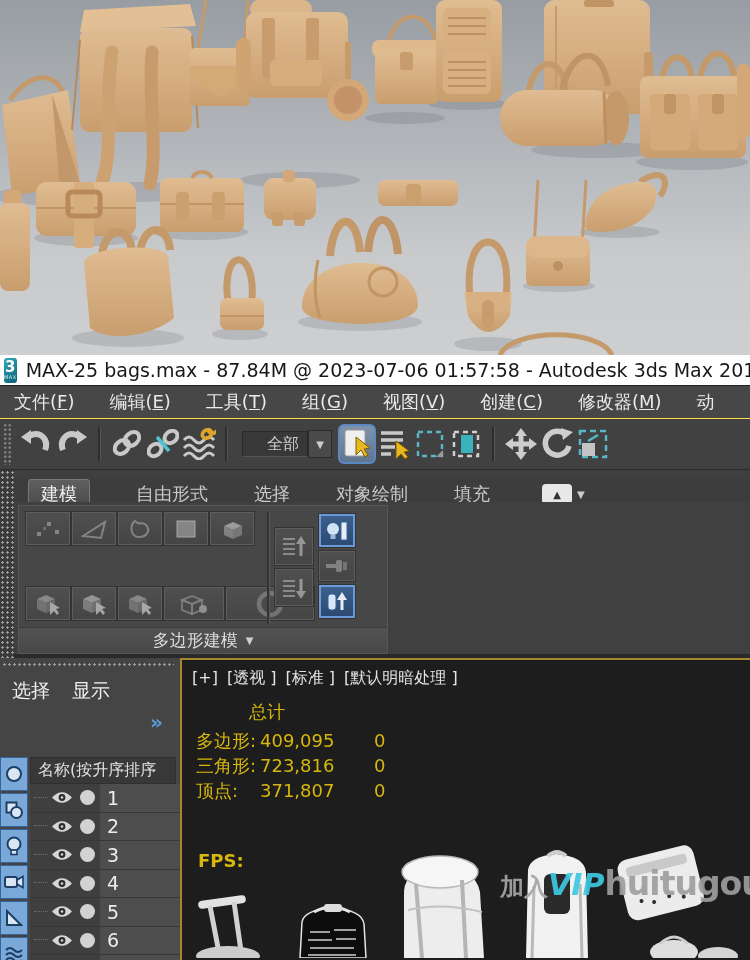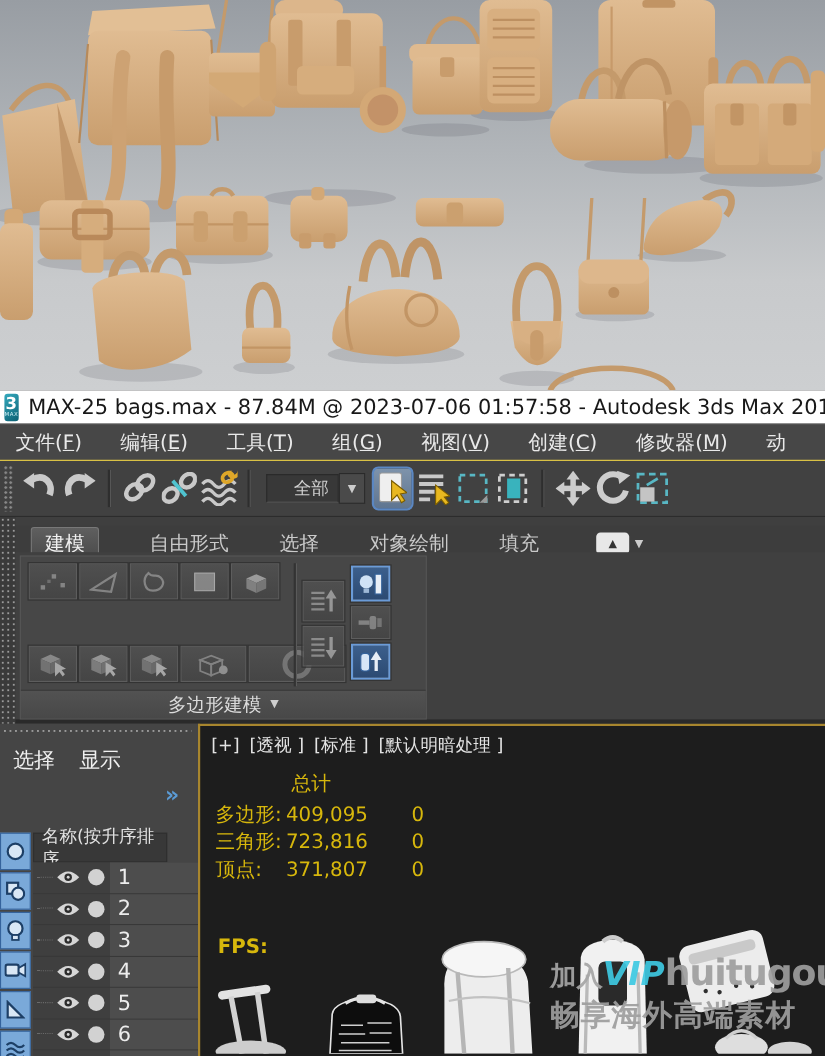--- a/index.html
+++ b/index.html
@@ -70,36 +70,36 @@
   
   .explorer{position:absolute;left:0;top:0;width:180px;height:302px;background:#454545;}
   .grip-h{position:absolute;left:2px;top:4px;width:172px;height:6px;
     background-image:radial-gradient(#9a9a9a 1.1px,transparent 1.2px);background-size:5px 5px;}
   .exp-tabs{position:absolute;left:12px;top:20px;display:flex;gap:22px;}
   .exp-tab{font-size:19px;color:#f0f0f0;}
   .exp-chevron{position:absolute;left:150px;top:52px;color:#5b9bd5;font-size:20px;font-weight:bold;letter-spacing:-2px;}
   .filter-strip{position:absolute;left:0;top:99px;width:28px;display:flex;flex-direction:column;gap:2px;}
   .fbtn{width:28px;height:34px;background:#7aa9d9;border:1px solid #35639c;box-sizing:border-box;
     display:flex;align-items:center;justify-content:center;}
-  .col-header{position:absolute;left:30px;top:99px;width:122px;height:27px;background:#383838;
+  .col-header{position:absolute;left:30px;top:99px;width:146px;height:27px;background:#383838;
     color:#e2e2e2;font-size:16px;display:flex;align-items:center;padding-left:7px;box-sizing:border-box;border:1px solid #2f2f2f;}
   .rows{position:absolute;left:30px;top:126px;width:150px;height:176px;}
   .erow{position:relative;height:27.5px;display:flex;align-items:center;background:#3f3f3f;border-bottom:1px solid #383838;}
   .erow .guide{width:14px;height:1px;margin-left:4px;border-top:1px dotted #6a6a6a;}
   .erow .eye{margin-left:2px;}
   .erow .dot{width:15px;height:15px;border-radius:50%;background:#d2d2d2;margin-left:6px;}
   .erow .ncell{position:absolute;left:70px;top:0;width:80px;height:100%;background:#4d4d4d;
     display:flex;align-items:center;padding-left:7px;box-sizing:border-box;color:#ececec;font-size:19px;}
 
   
   .viewport{position:absolute;left:180px;top:0;width:570px;height:302px;background:#1d1d1d;
     border-left:2px solid #a8862e;border-top:2px solid #a8862e;box-sizing:border-box;overflow:hidden;}
   .vp-header{position:absolute;left:10px;top:8px;color:#e3e3e3;font-size:16px;display:flex;gap:9px;white-space:nowrap;}
   .stats{position:absolute;left:14px;top:40px;color:#d7b70c;font-size:18px;}
-  .stats .total{margin-left:69px;margin-bottom:4px;}
+  .stats .total{margin-left:53px;margin-bottom:4px;}
   .srow{display:flex;line-height:25px;}
   .srow .lab{width:64px;}
   .srow .val{width:114px;}
   .fps{position:absolute;left:16px;top:190px;color:#d7b70c;font-size:18px;font-weight:bold;}
   .vp-bags{position:absolute;left:0;top:0;}
   .watermark{position:absolute;left:318px;top:204px;width:250px;opacity:.92;}
   .wm-l1{white-space:nowrap;}
   .wm-l1 .g{color:#a6a6a6;font-size:24px;font-weight:bold;}
   .wm-l1 .c{color:#3ec9e2;font-size:30px;font-weight:bold;font-style:italic;}
   .wm-l1 .brand{color:#9e9e9e;font-size:33px;font-weight:bold;letter-spacing:-1px;}
@@ -736,18 +736,17 @@
           <span class="val">371,807</span>
           <span class="sel">0</span>
         </div>
       </div>
       <div class="fps">FPS:</div>
 
       <div class="watermark">
         <div class="wm-l1">
           <span class="g">加入</span><span class="c">VIP</span><span class="brand">huitugou</span>
         </div>
-        <div class="wm-l2">畅享海外高端素材</div>
       </div>
     </div>
   </div>
 
 </div>
 
 </body></html>

